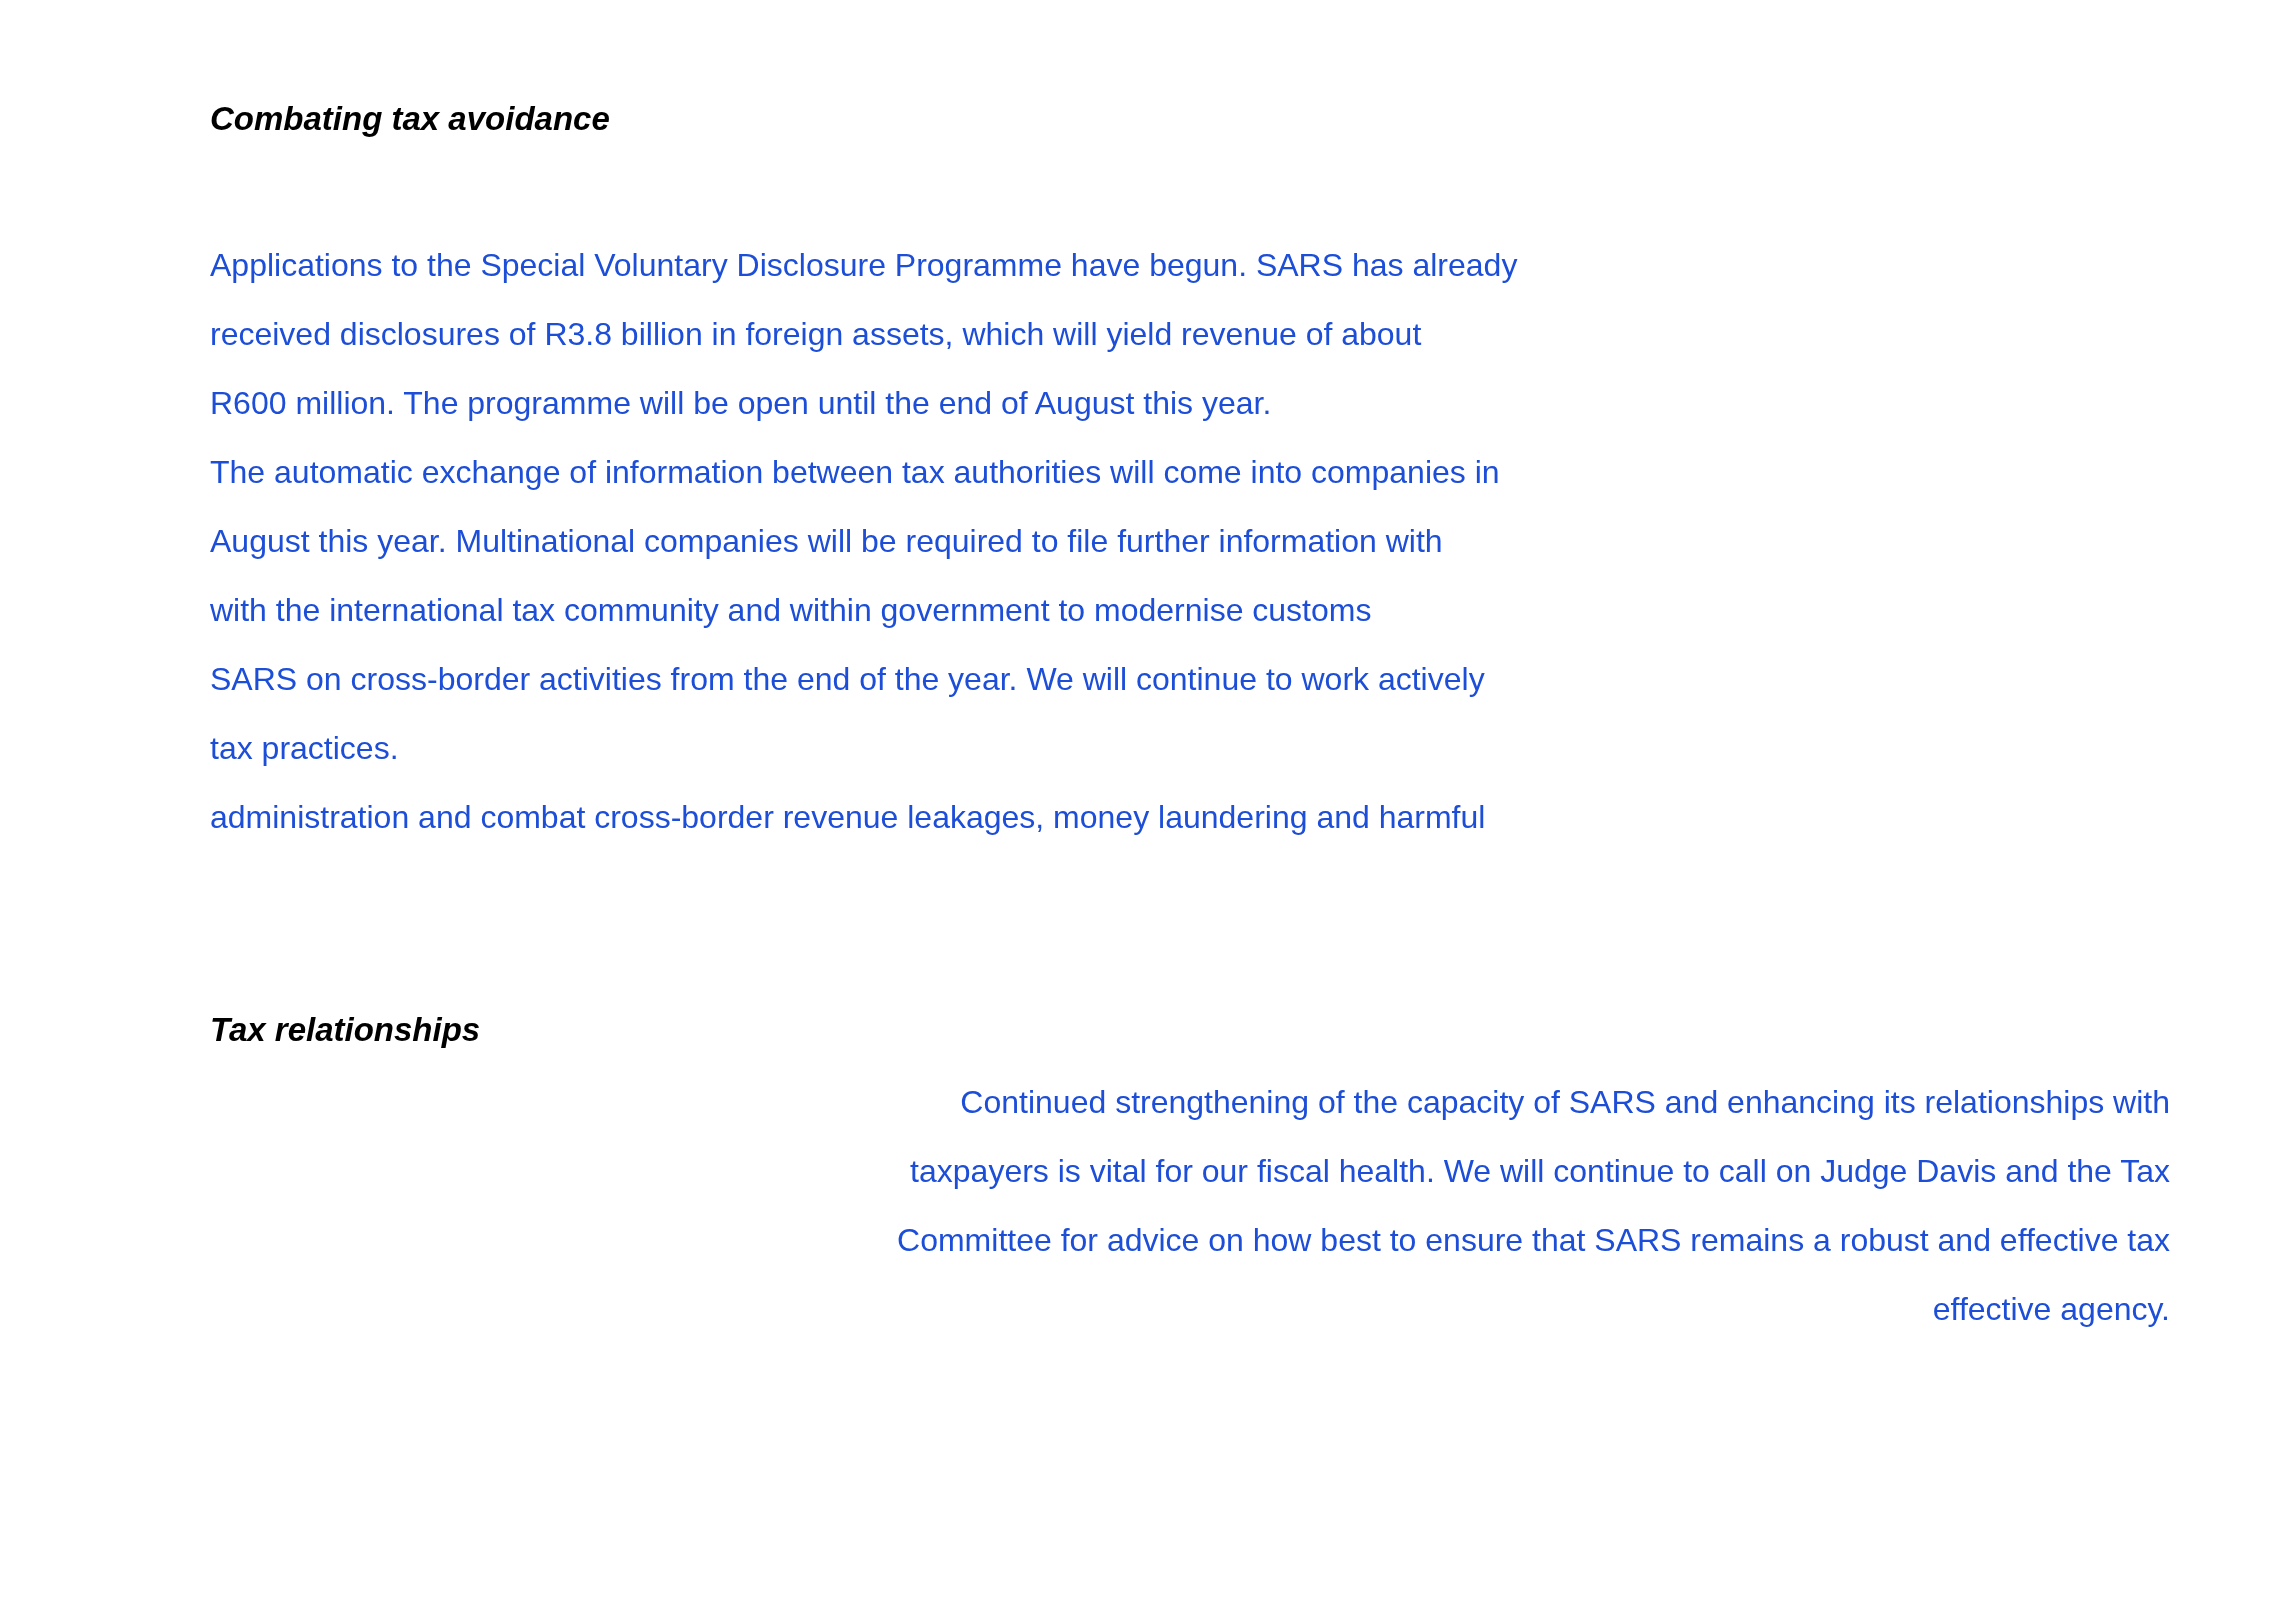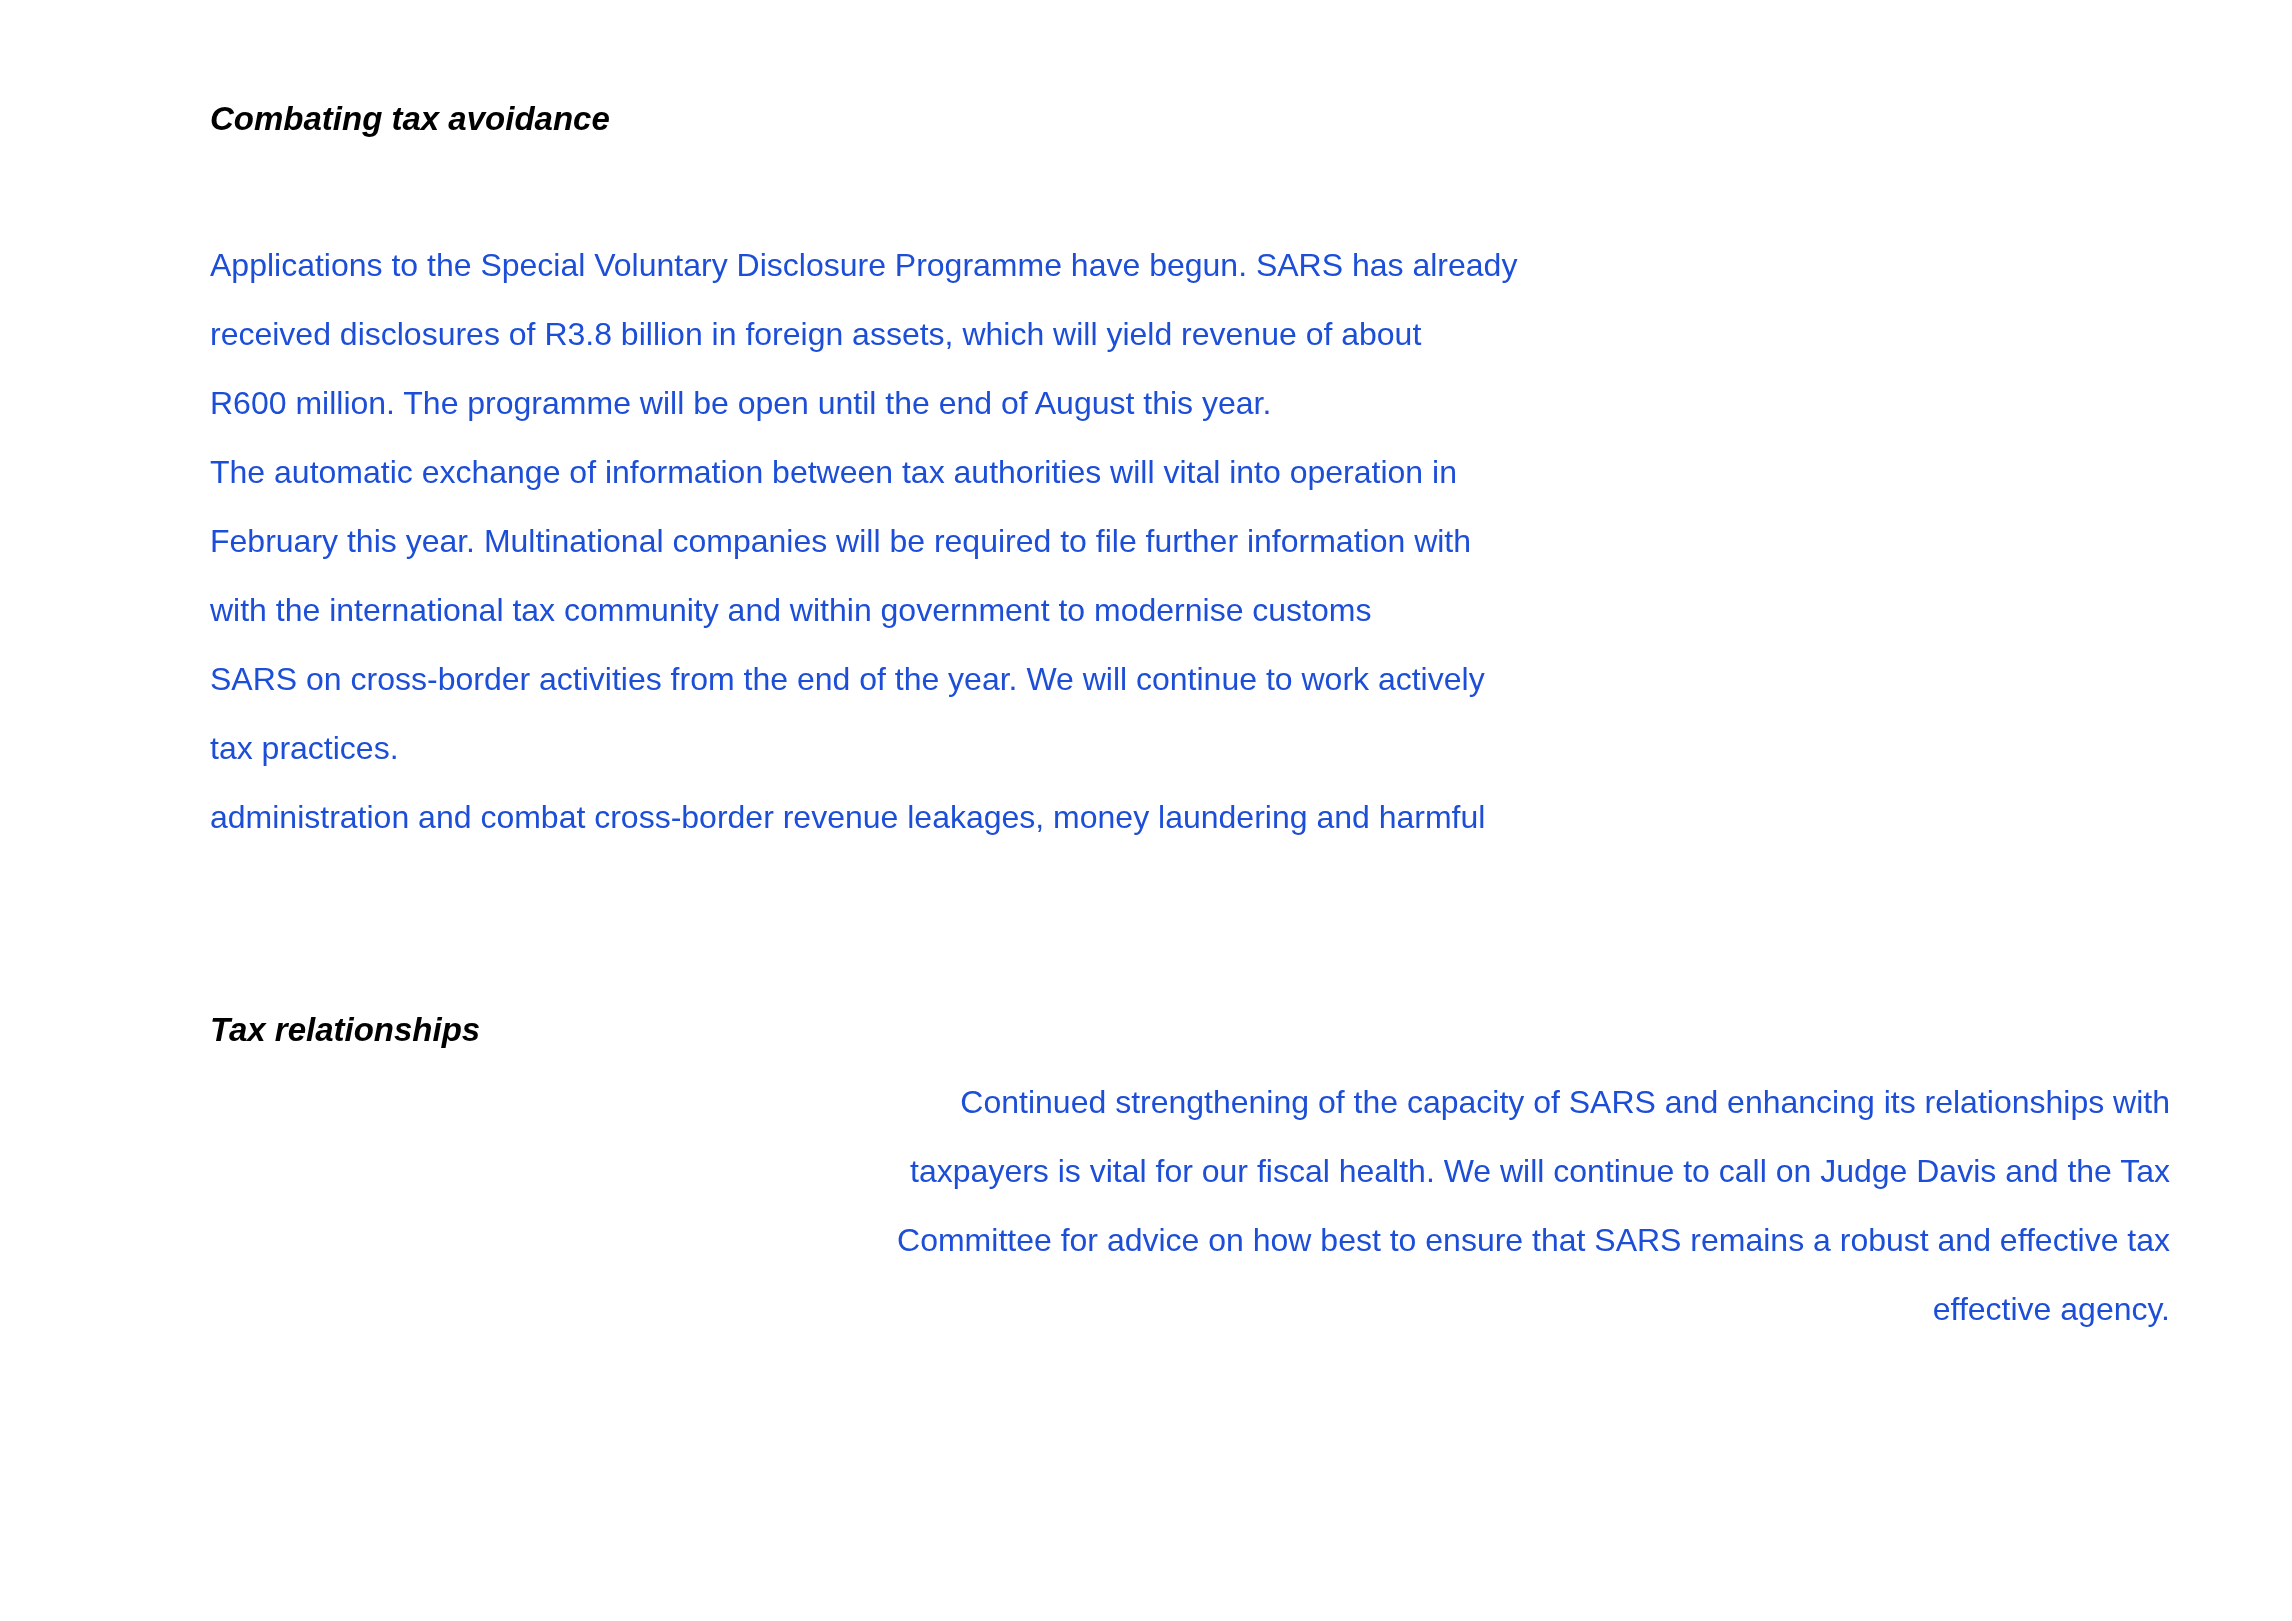--- a/index.html
+++ b/index.html
@@ -48,22 +48,22 @@
 <body>
 
 <div class="doc-page">
 
   <h2 class="section-heading heading-1">Combating tax avoidance</h2>
 
   <div class="paragraph para-1">
     <div class="text-line">Applications to the Special Voluntary Disclosure Programme have begun. SARS has already</div>
     <div class="text-line">received disclosures of R3.8 billion in foreign assets, which will yield revenue of about</div>
     <div class="text-line">R600 million. The programme will be open until the end of August this year.</div>
-    <div class="text-line">The automatic exchange of information between tax authorities will vital into operation in</div>
-    <div class="text-line">February this year. Multinational companies will be required to file further information with</div>
+    <div class="text-line">The automatic exchange of information between tax authorities will come into companies in</div>
+    <div class="text-line">August this year. Multinational companies will be required to file further information with</div>
     <div class="text-line">with the international tax community and within government to modernise customs</div>
     <div class="text-line">SARS on cross-border activities from the end of the year. We will continue to work actively</div>
     <div class="text-line">tax practices.</div>
     <div class="text-line">administration and combat cross-border revenue leakages, money laundering and harmful</div>
   </div>
 
   <h2 class="section-heading heading-2">Tax relationships</h2>
 
   <div class="paragraph para-2">
     <div class="text-line">Continued strengthening of the capacity of SARS and enhancing its relationships with</div>

